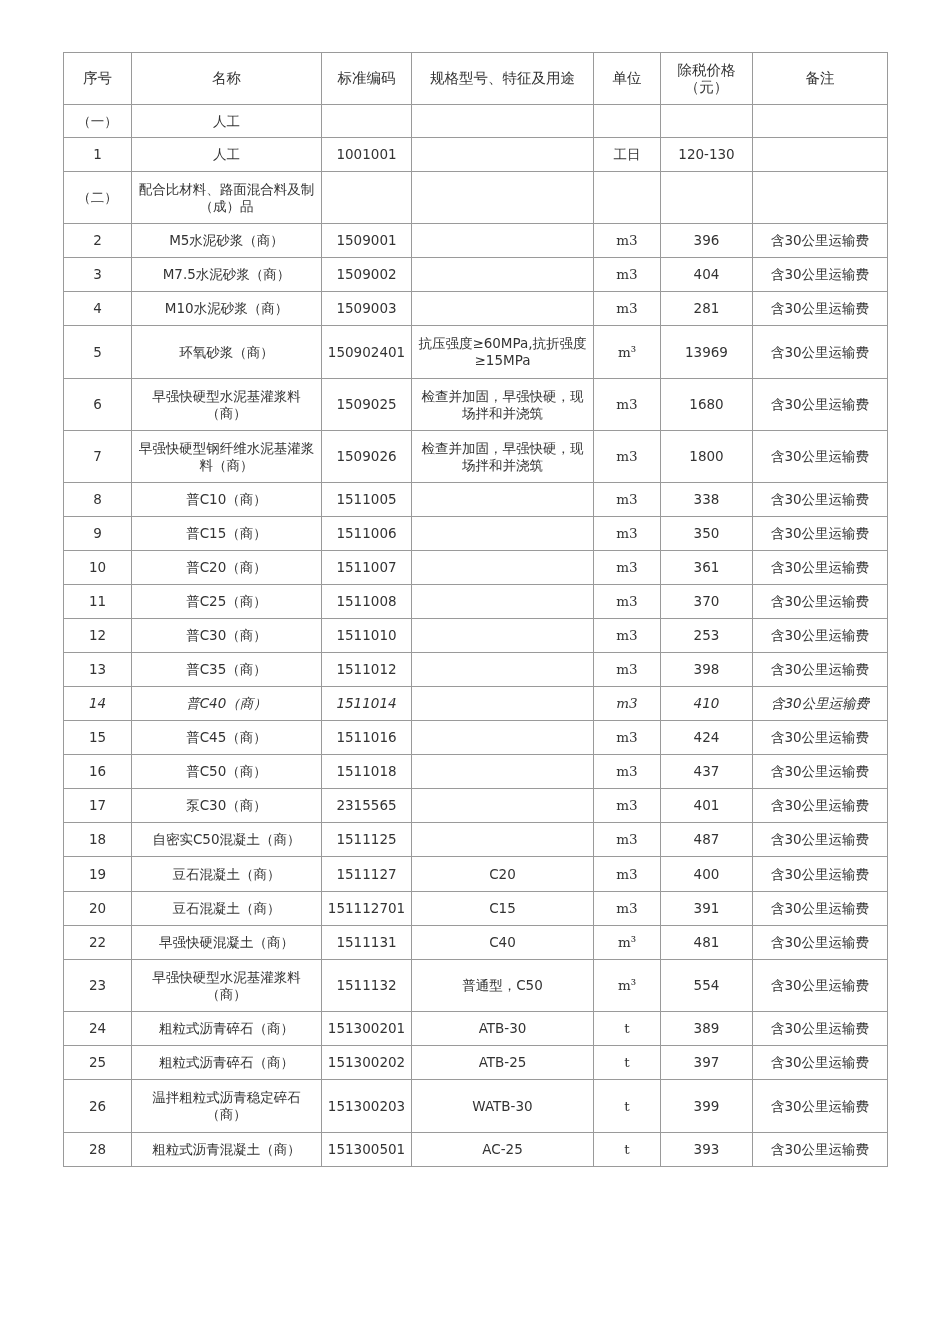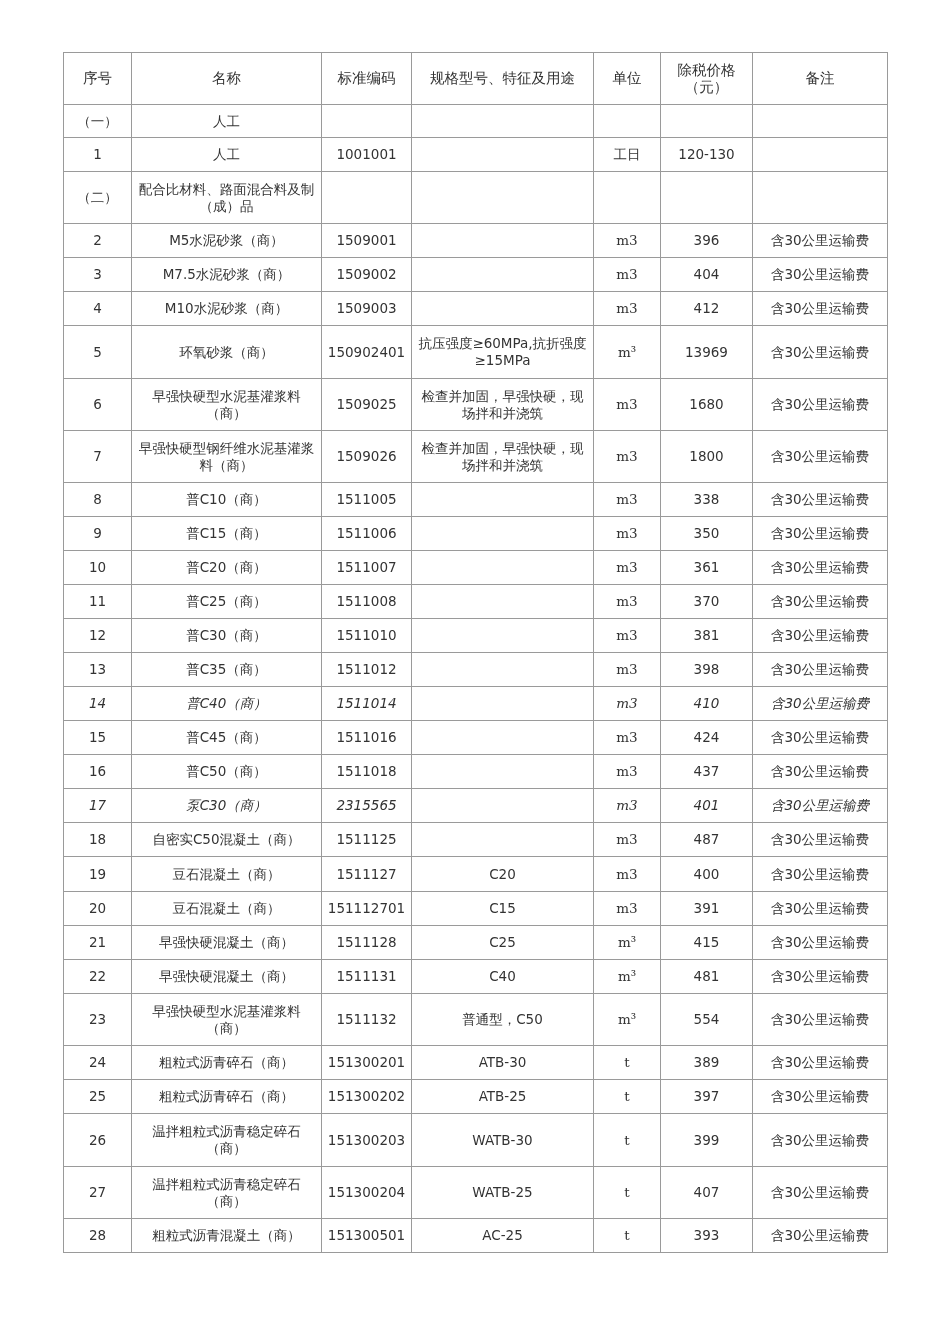--- a/index.html
+++ b/index.html
@@ -86,21 +86,21 @@
         <td class="unit">m3</td>
         <td>404</td>
         <td>含30公里运输费</td>
       </tr>
       <tr style="height: 34px;">
         <td>4</td>
         <td>M10水泥砂浆（商）</td>
         <td>1509003</td>
         <td></td>
         <td class="unit">m3</td>
-        <td>412</td>
+        <td>281</td>
         <td>含30公里运输费</td>
       </tr>
       <tr style="height: 53px;">
         <td>5</td>
         <td>环氧砂浆（商）</td>
         <td>150902401</td>
         <td>抗压强度≥60MPa,抗折强度≥15MPa</td>
         <td class="unit">m³</td>
         <td>13969</td>
         <td>含30公里运输费</td>
@@ -158,21 +158,21 @@
         <td class="unit">m3</td>
         <td>370</td>
         <td>含30公里运输费</td>
       </tr>
       <tr style="height: 34px;">
         <td>12</td>
         <td>普C30（商）</td>
         <td>1511010</td>
         <td></td>
         <td class="unit">m3</td>
-        <td>381</td>
+        <td>253</td>
         <td>含30公里运输费</td>
       </tr>
       <tr style="height: 34px;">
         <td>13</td>
         <td>普C35（商）</td>
         <td>1511012</td>
         <td></td>
         <td class="unit">m3</td>
         <td>398</td>
         <td>含30公里运输费</td>
@@ -197,21 +197,21 @@
       </tr>
       <tr style="height: 34px;">
         <td>16</td>
         <td>普C50（商）</td>
         <td>1511018</td>
         <td></td>
         <td class="unit">m3</td>
         <td>437</td>
         <td>含30公里运输费</td>
       </tr>
-      <tr style="height: 34px; font-style: italic;">
+      <tr style="height: 34px;">
         <td>17</td>
         <td>泵C30（商）</td>
         <td>2315565</td>
         <td></td>
         <td class="unit">m3</td>
         <td>401</td>
         <td>含30公里运输费</td>
       </tr>
       <tr style="height: 34px;">
         <td>18</td>
@@ -231,29 +231,20 @@
         <td>400</td>
         <td>含30公里运输费</td>
       </tr>
       <tr style="height: 34px; margin-top: 12px;">
         <td>20</td>
         <td>豆石混凝土（商）</td>
         <td>151112701</td>
         <td>C15</td>
         <td class="unit">m3</td>
         <td>391</td>
-        <td>含30公里运输费</td>
-      </tr>
-      <tr style="height: 34px;">
-        <td>21</td>
-        <td>早强快硬混凝土（商）</td>
-        <td>1511128</td>
-        <td>C25</td>
-        <td class="unit">m³</td>
-        <td>415</td>
         <td>含30公里运输费</td>
       </tr>
       <tr style="height: 34px;">
         <td>22</td>
         <td>早强快硬混凝土（商）</td>
         <td>1511131</td>
         <td>C40</td>
         <td class="unit">m³</td>
         <td>481</td>
         <td>含30公里运输费</td>
@@ -287,29 +278,20 @@
       </tr>
       <tr style="height: 53px;">
         <td>26</td>
         <td>温拌粗粒式沥青稳定碎石（商）</td>
         <td>151300203</td>
         <td>WATB-30</td>
         <td class="unit">t</td>
         <td>399</td>
         <td>含30公里运输费</td>
       </tr>
-      <tr style="height: 52px;">
-        <td>27</td>
-        <td>温拌粗粒式沥青稳定碎石（商）</td>
-        <td>151300204</td>
-        <td>WATB-25</td>
-        <td class="unit">t</td>
-        <td>407</td>
-        <td>含30公里运输费</td>
-      </tr>
       <tr style="height: 34px;">
         <td>28</td>
         <td>粗粒式沥青混凝土（商）</td>
         <td>151300501</td>
         <td>AC-25</td>
         <td class="unit">t</td>
         <td>393</td>
         <td>含30公里运输费</td>
       </tr>
     </tbody>

